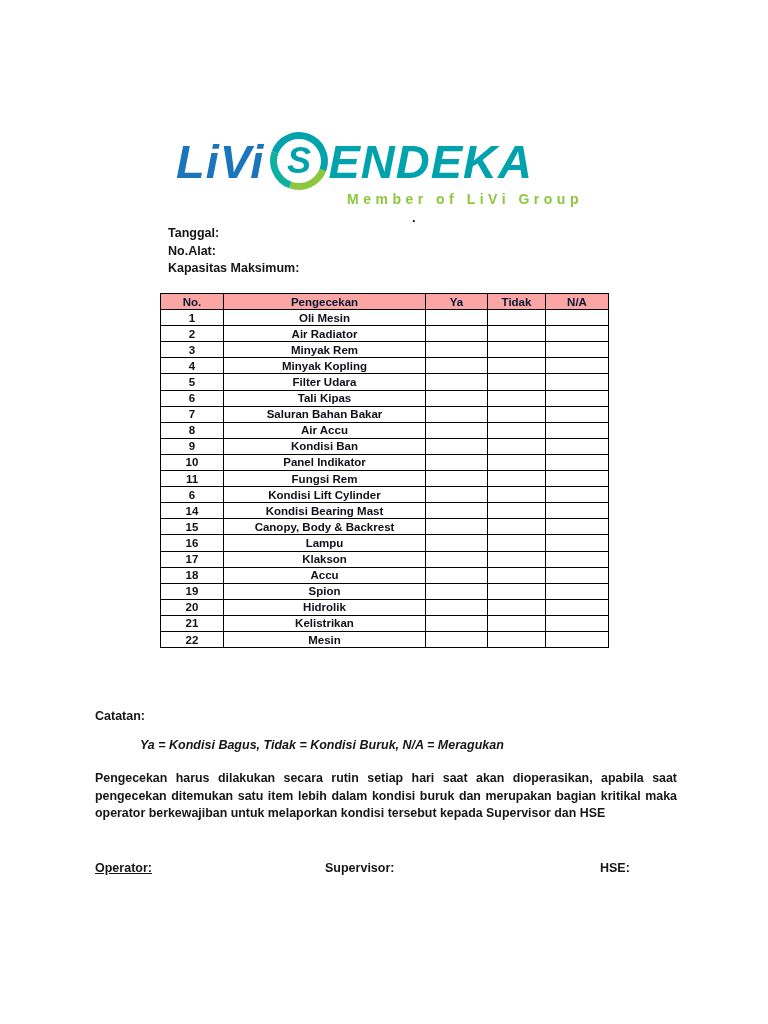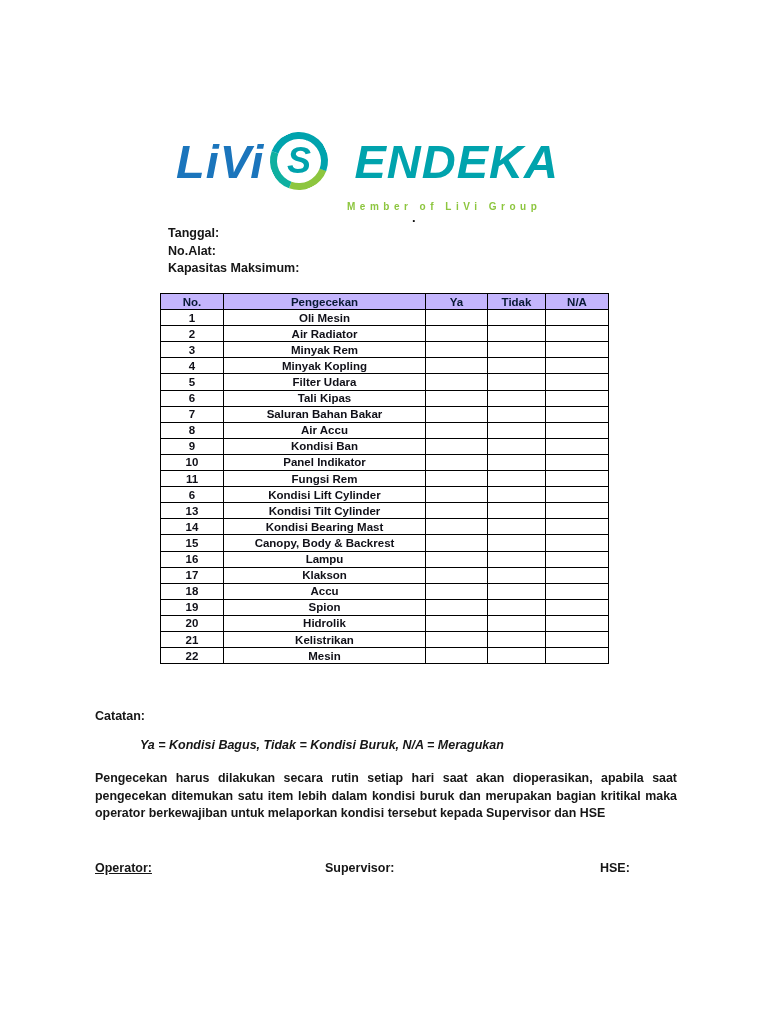--- a/index.html
+++ b/index.html
@@ -6,33 +6,33 @@
   body{width:768px;height:1024px;font-family:"Liberation Sans",sans-serif;color:#111111;}
   .page{position:relative;width:768px;height:1024px;background:#ffffff;overflow:hidden;}
 
   
   .logo-row{position:absolute;top:126px;left:176px;display:flex;align-items:center;height:70px;}
   .logo-livi{font-size:47px;font-weight:bold;font-style:italic;color:#1b75bc;letter-spacing:1px;line-height:1;}
   .logo-circle{width:58px;height:58px;border-radius:50%;border:7px solid #00a3ad;
     border-bottom-color:#8dc63f;border-left-color:#0fb0a0;transform:rotate(-25deg);
     display:flex;align-items:center;justify-content:center;margin:0 2px 0 6px;background:#ffffff;box-sizing:border-box;}
   .logo-s{transform:rotate(25deg);font-size:36px;font-weight:bold;font-style:italic;color:#00a3ad;line-height:1;}
-  .logo-endeka{font-size:47px;font-weight:bold;font-style:italic;color:#00a3ad;letter-spacing:1px;line-height:1;margin-left:-2px;padding-left:26px;}
-  .logo-tagline{position:absolute;top:201px;left:347px;font-size:10px;font-weight:bold;
+  .logo-endeka{font-size:47px;font-weight:bold;font-style:italic;color:#00a3ad;letter-spacing:1px;line-height:1;margin-left:-2px;}
+  .logo-tagline{position:absolute;top:191px;left:347px;font-size:14px;font-weight:bold;
     letter-spacing:4.5px;color:#8dc63f;}
   .stray-dot{position:absolute;top:210px;left:412px;font-size:13px;font-weight:bold;color:#111;}
 
   
   .meta{position:absolute;top:225px;left:168px;font-size:12.5px;font-weight:bold;line-height:17.5px;color:#161616;}
 
   
   table.checklist{position:absolute;top:293px;left:160px;width:448px;border-collapse:collapse;table-layout:fixed;}
   table.checklist th,table.checklist td{border:1px solid #000000;height:15.1px;padding:0 2px;
     font-size:11.5px;font-weight:bold;text-align:center;vertical-align:middle;color:#101018;overflow:hidden;white-space:nowrap;}
-  table.checklist thead th{background:#c4b5fd;color:#071833;}
+  table.checklist thead th{background:#fca5a5;color:#071833;}
 
   
   .catatan{position:absolute;top:709px;left:95px;font-size:12.5px;font-weight:bold;color:#161616;}
   .legend{position:absolute;top:738px;left:140px;font-size:12.5px;font-weight:bold;color:#161616;font-style:italic;}
   .paragraph{position:absolute;top:770px;left:95px;width:582px;font-size:12.4px;font-weight:bold;
     color:#161616;text-align:justify;line-height:1.43;}
 
   
   .signatures{position:absolute;top:861px;left:95px;width:560px;height:20px;}
   .signatures span{position:absolute;top:0;font-size:12.5px;font-weight:bold;color:#161616;}
@@ -157,27 +157,20 @@
           <td></td>
         </tr>
         <tr>
           <td>6</td>
           <td>Kondisi Lift Cylinder</td>
           <td></td>
           <td></td>
           <td></td>
         </tr>
         <tr>
-          <td>13</td>
-          <td>Kondisi Tilt Cylinder</td>
-          <td></td>
-          <td></td>
-          <td></td>
-        </tr>
-        <tr>
           <td>14</td>
           <td>Kondisi Bearing Mast</td>
           <td></td>
           <td></td>
           <td></td>
         </tr>
         <tr>
           <td>15</td>
           <td>Canopy, Body &amp; Backrest</td>
           <td></td>

